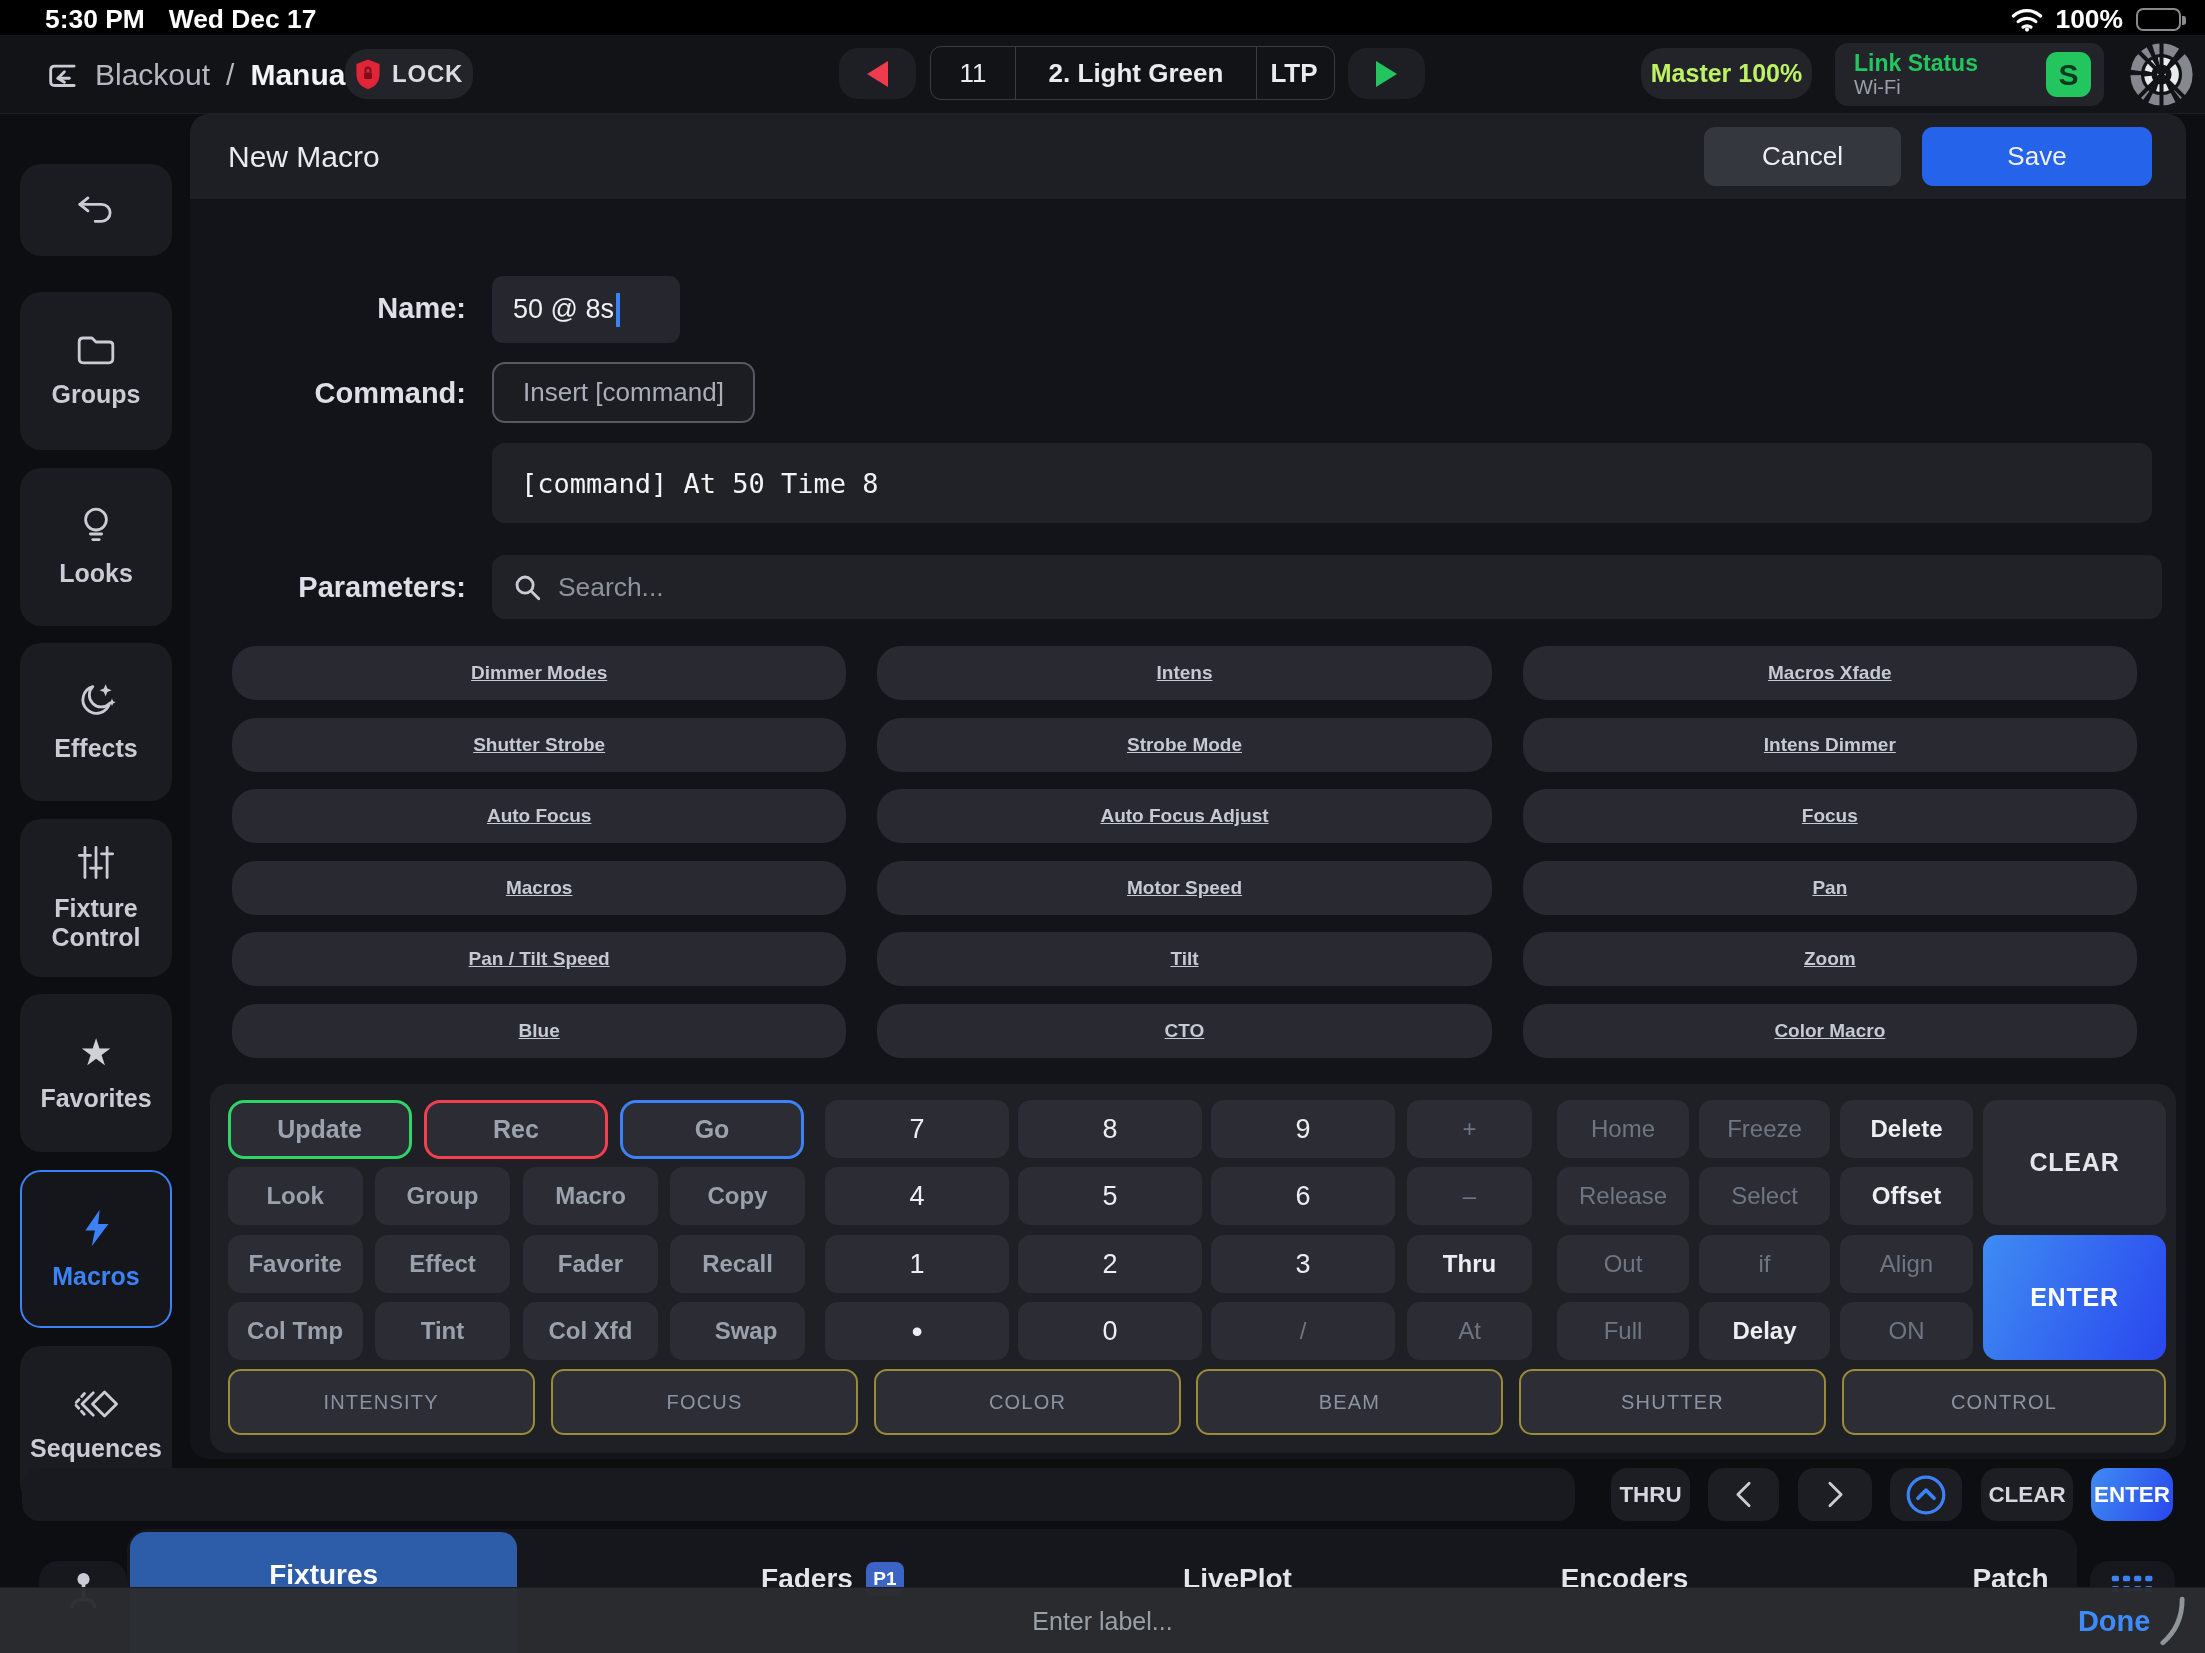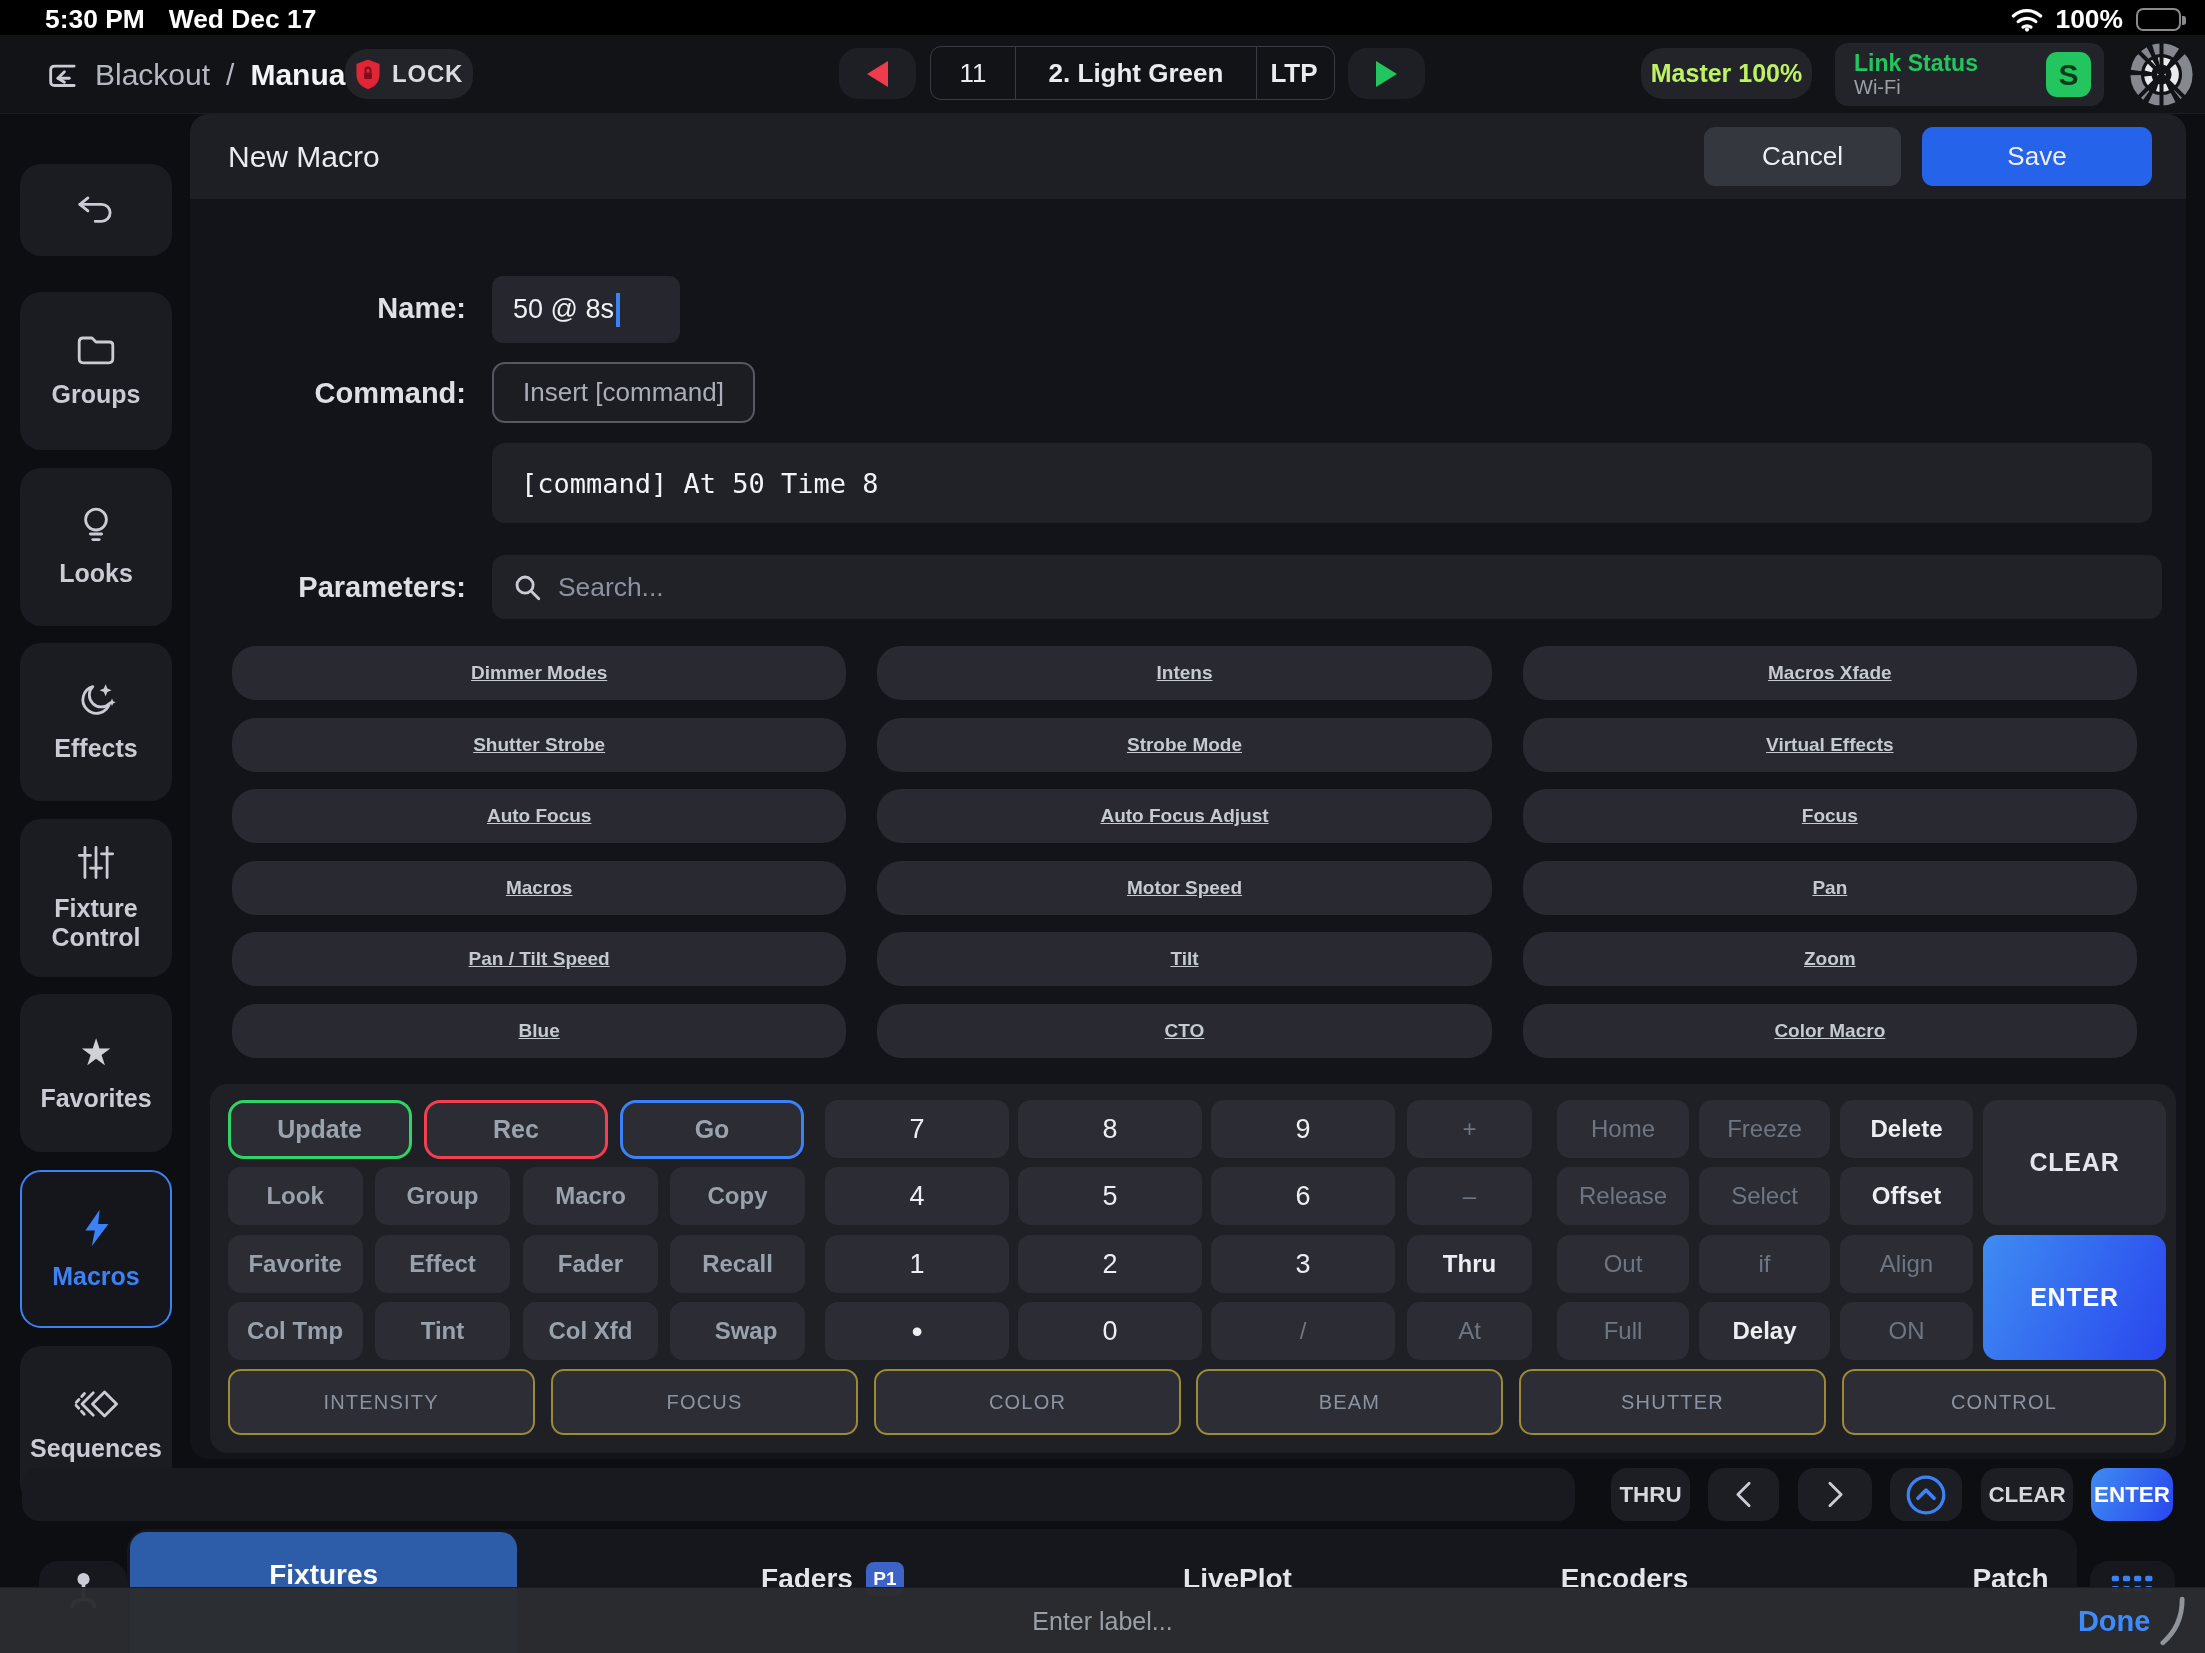--- a/index.html
+++ b/index.html
@@ -329,21 +329,21 @@
       </span>
       <input type="text" placeholder="Search..." style="">
     </div>
 
     <div class="param-grid">
       <div class="param-btn">Dimmer Modes</div>
       <div class="param-btn">Intens</div>
       <div class="param-btn">Macros Xfade</div>
       <div class="param-btn">Shutter Strobe</div>
       <div class="param-btn">Strobe Mode</div>
-      <div class="param-btn">Virtual Effects</div>
+      <div class="param-btn">Intens Dimmer</div>
       <div class="param-btn">Auto Focus</div>
       <div class="param-btn">Auto Focus Adjust</div>
       <div class="param-btn">Focus</div>
       <div class="param-btn">Macros</div>
       <div class="param-btn">Motor Speed</div>
       <div class="param-btn">Pan</div>
       <div class="param-btn">Pan / Tilt Speed</div>
       <div class="param-btn">Tilt</div>
       <div class="param-btn">Zoom</div>
       <div class="param-btn">Blue</div>

